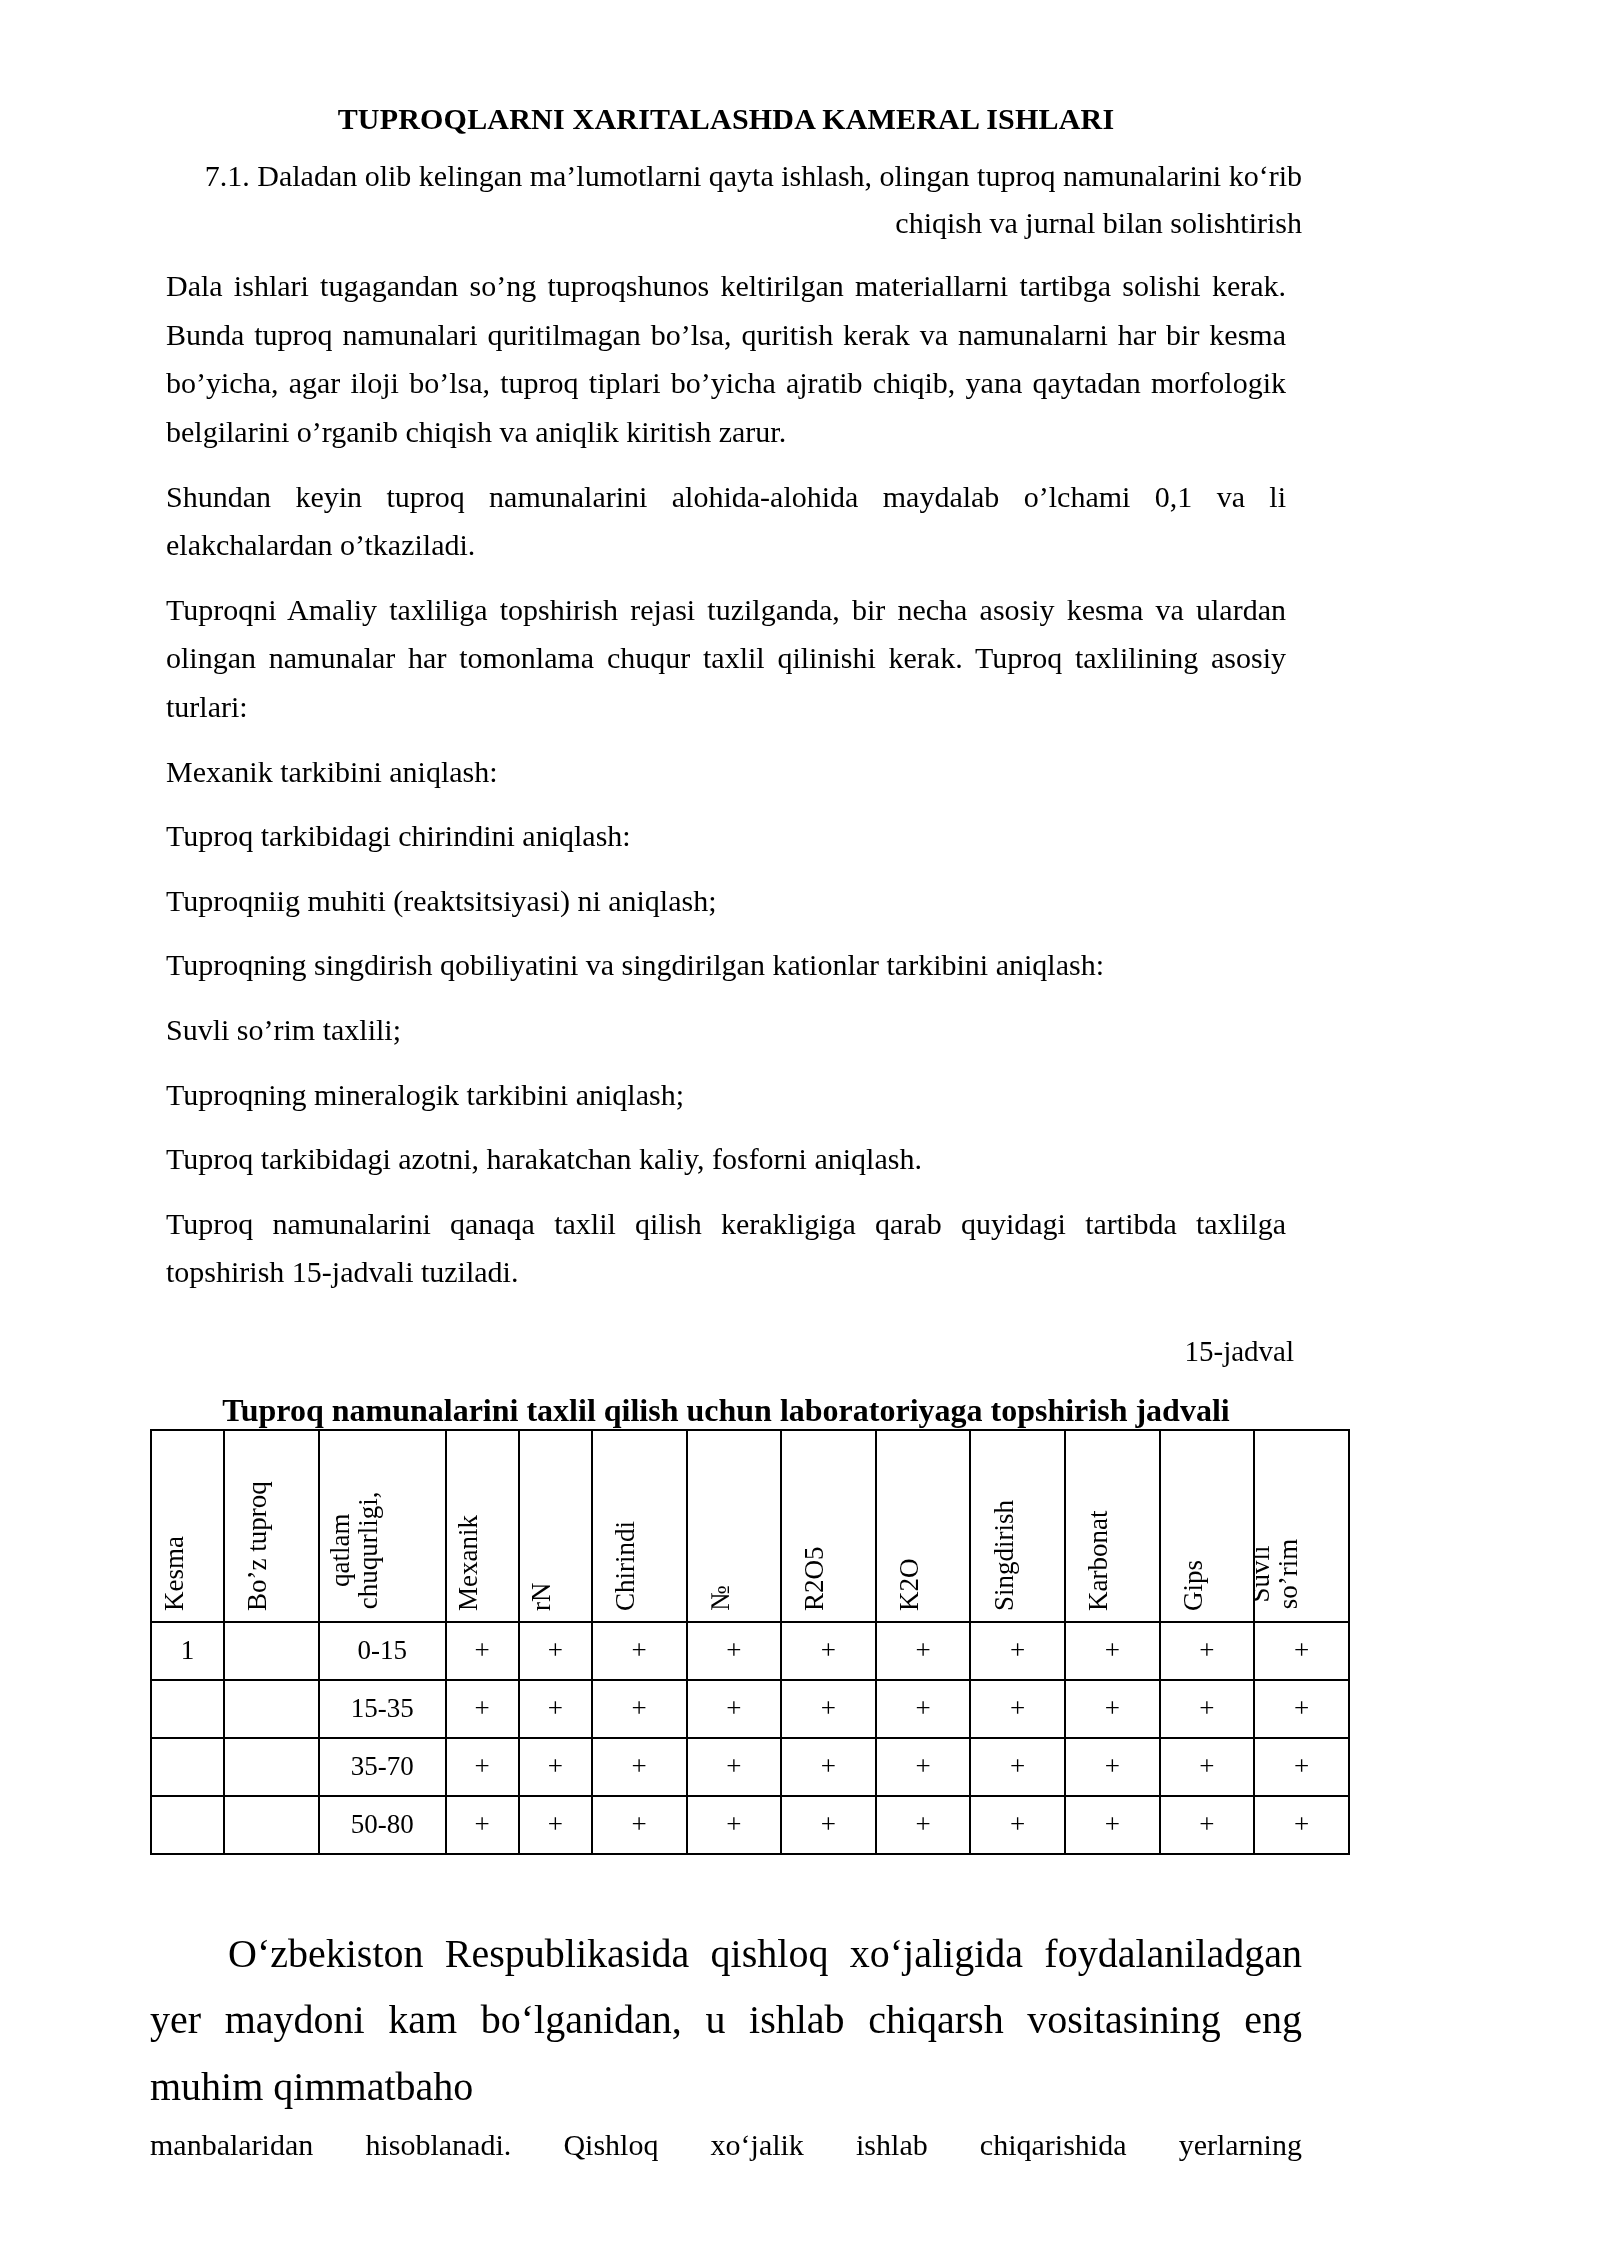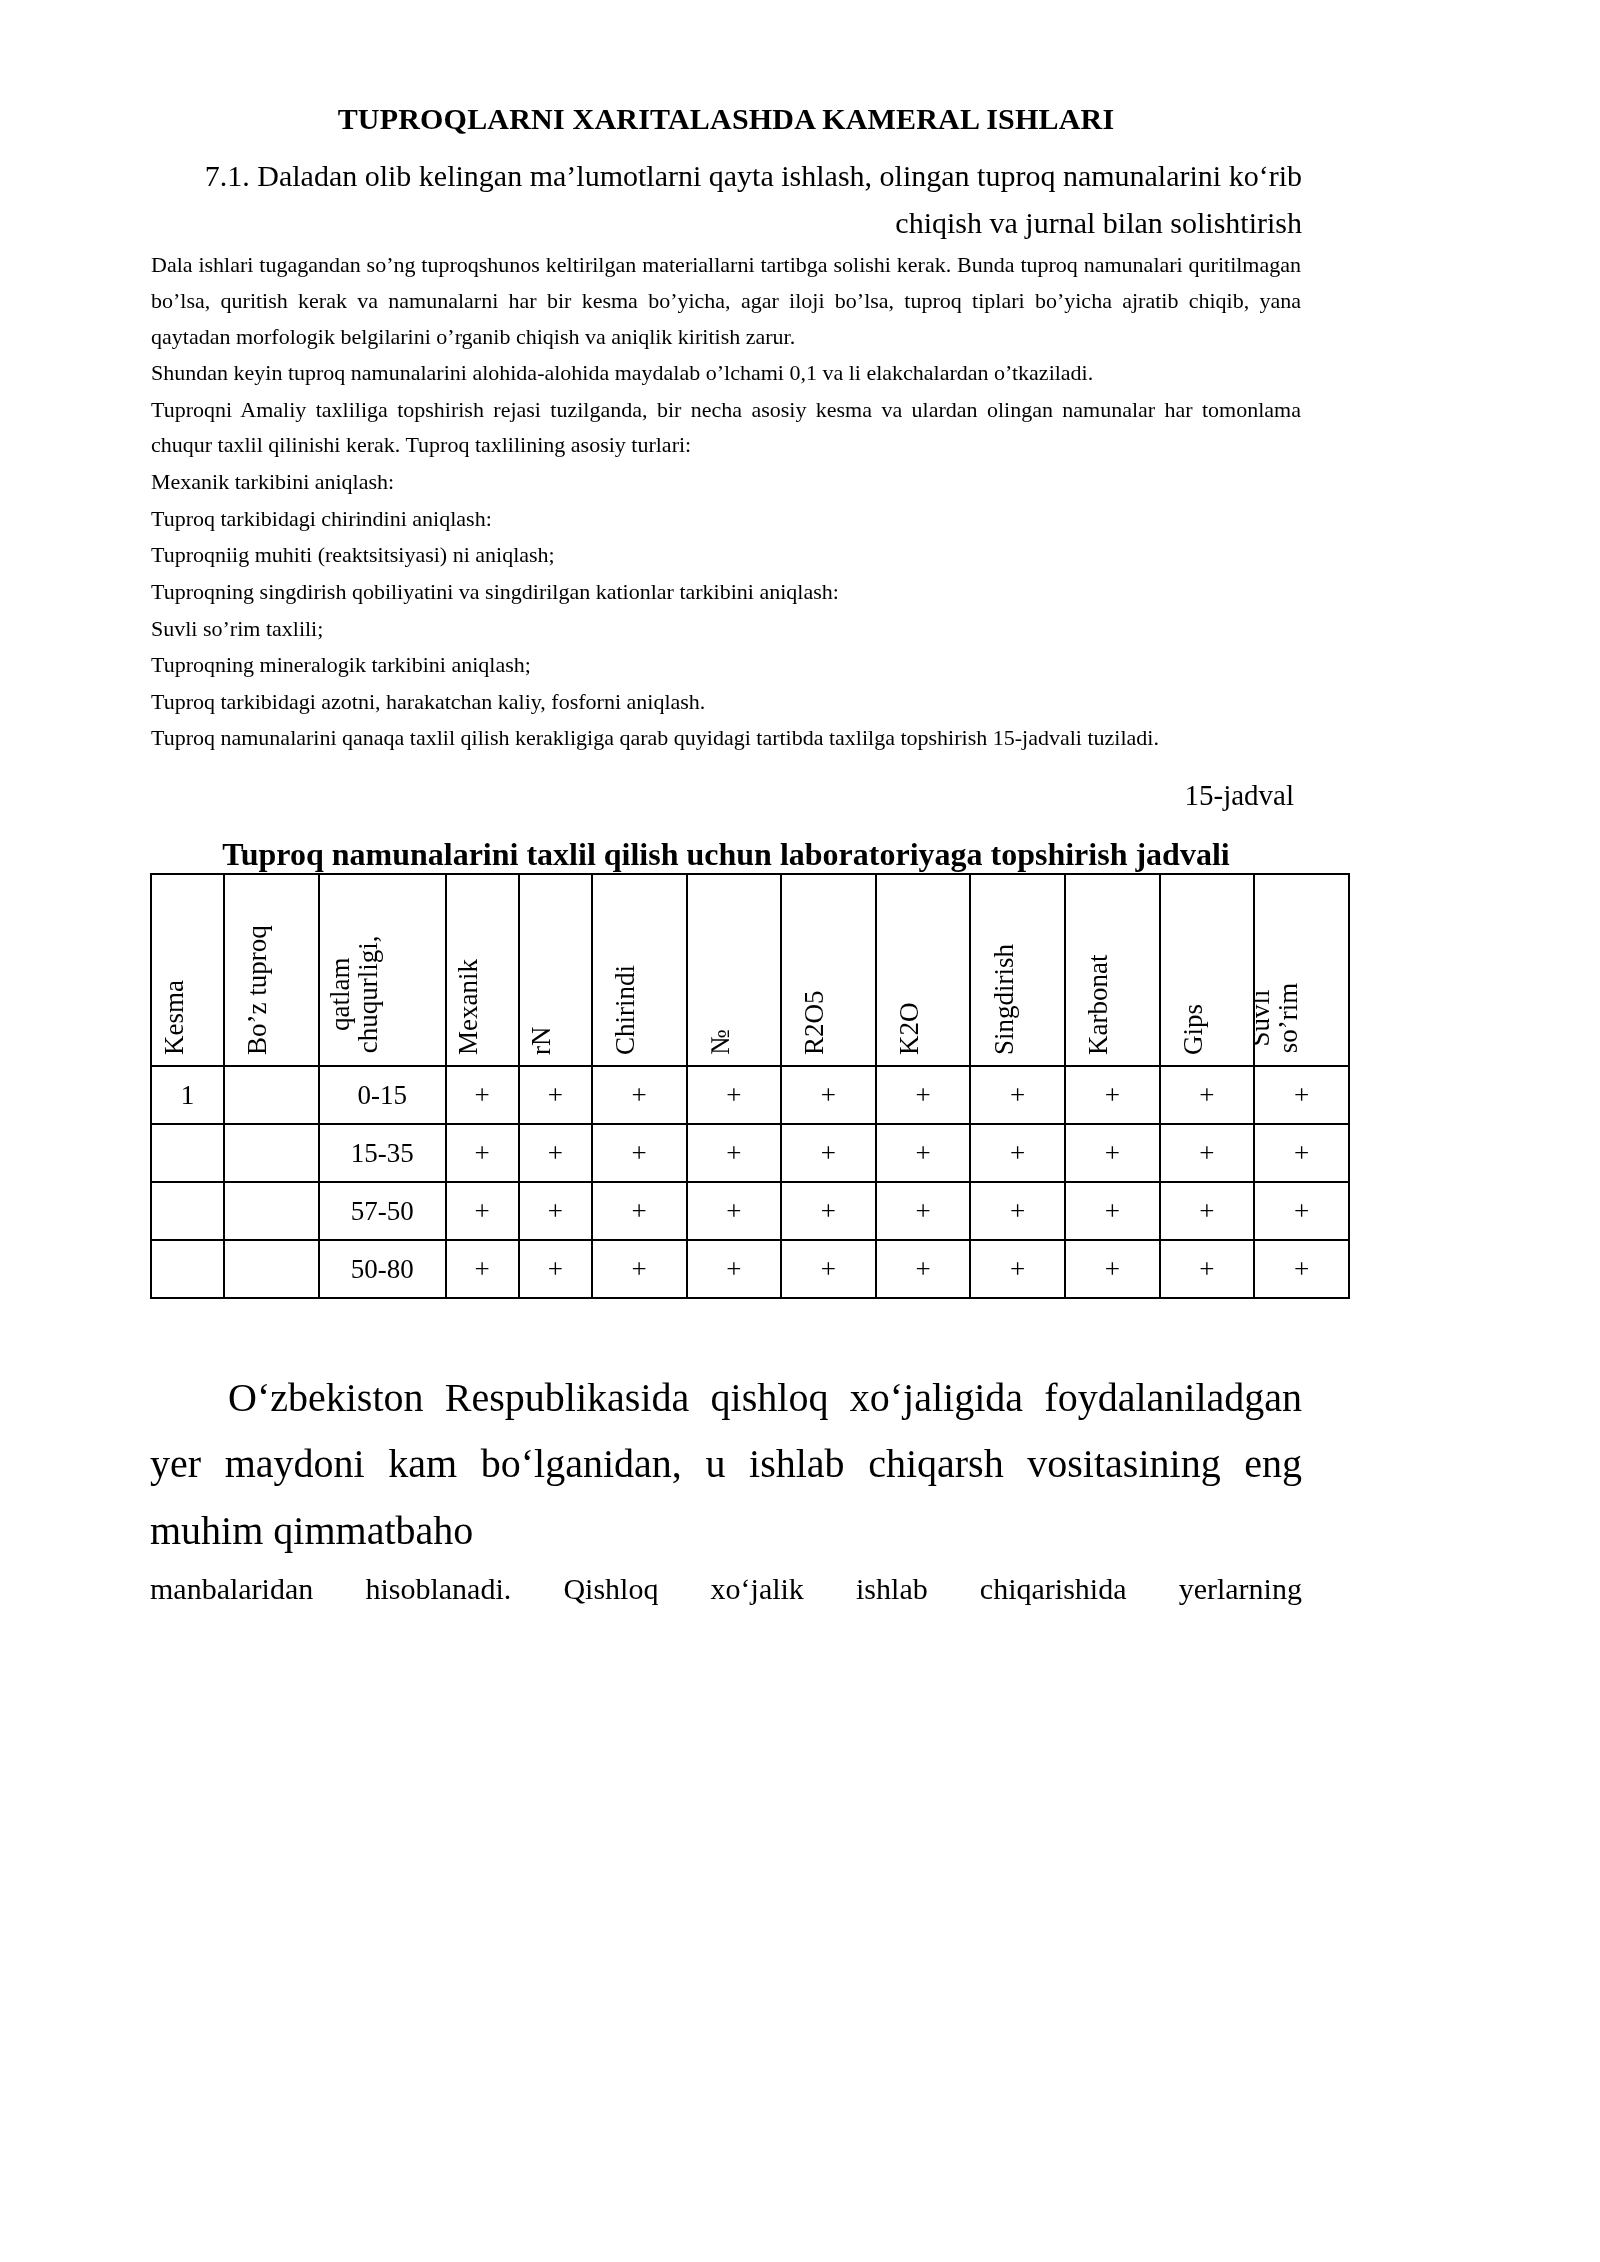--- a/index.html
+++ b/index.html
@@ -30,23 +30,23 @@
     letter-spacing: 0.2px;
   }
   .section-heading {
     text-align: right;
     font-size: 30px;
     line-height: 1.58;
     margin: 0;
     padding-top: 14px;
   }
   p.body-par {
-    font-size: 22px;
+    font-size: 30px;
     line-height: 1.62;
-    margin: 1px;
+    margin: 16px;
     text-align: justify;
     text-justify: inter-word;
   }
   p.body-par.nojust {
     text-align: left;
   }
   .jadval-label {
     text-align: right;
     font-size: 29px;
     margin: 0;
@@ -272,21 +272,21 @@
         <td class="plus-cell">+</td>
         <td class="plus-cell">+</td>
         <td class="plus-cell">+</td>
         <td class="plus-cell">+</td>
         <td class="plus-cell">+</td>
         <td class="plus-cell">+</td>
       </tr>
       <tr>
         <td class="data-cell"></td>
         <td class="data-cell"></td>
-        <td class="data-cell">57-50</td>
+        <td class="data-cell">35-70</td>
         <td class="plus-cell">+</td>
         <td class="plus-cell">+</td>
         <td class="plus-cell">+</td>
         <td class="plus-cell">+</td>
         <td class="plus-cell">+</td>
         <td class="plus-cell">+</td>
         <td class="plus-cell">+</td>
         <td class="plus-cell">+</td>
         <td class="plus-cell">+</td>
         <td class="plus-cell">+</td>

